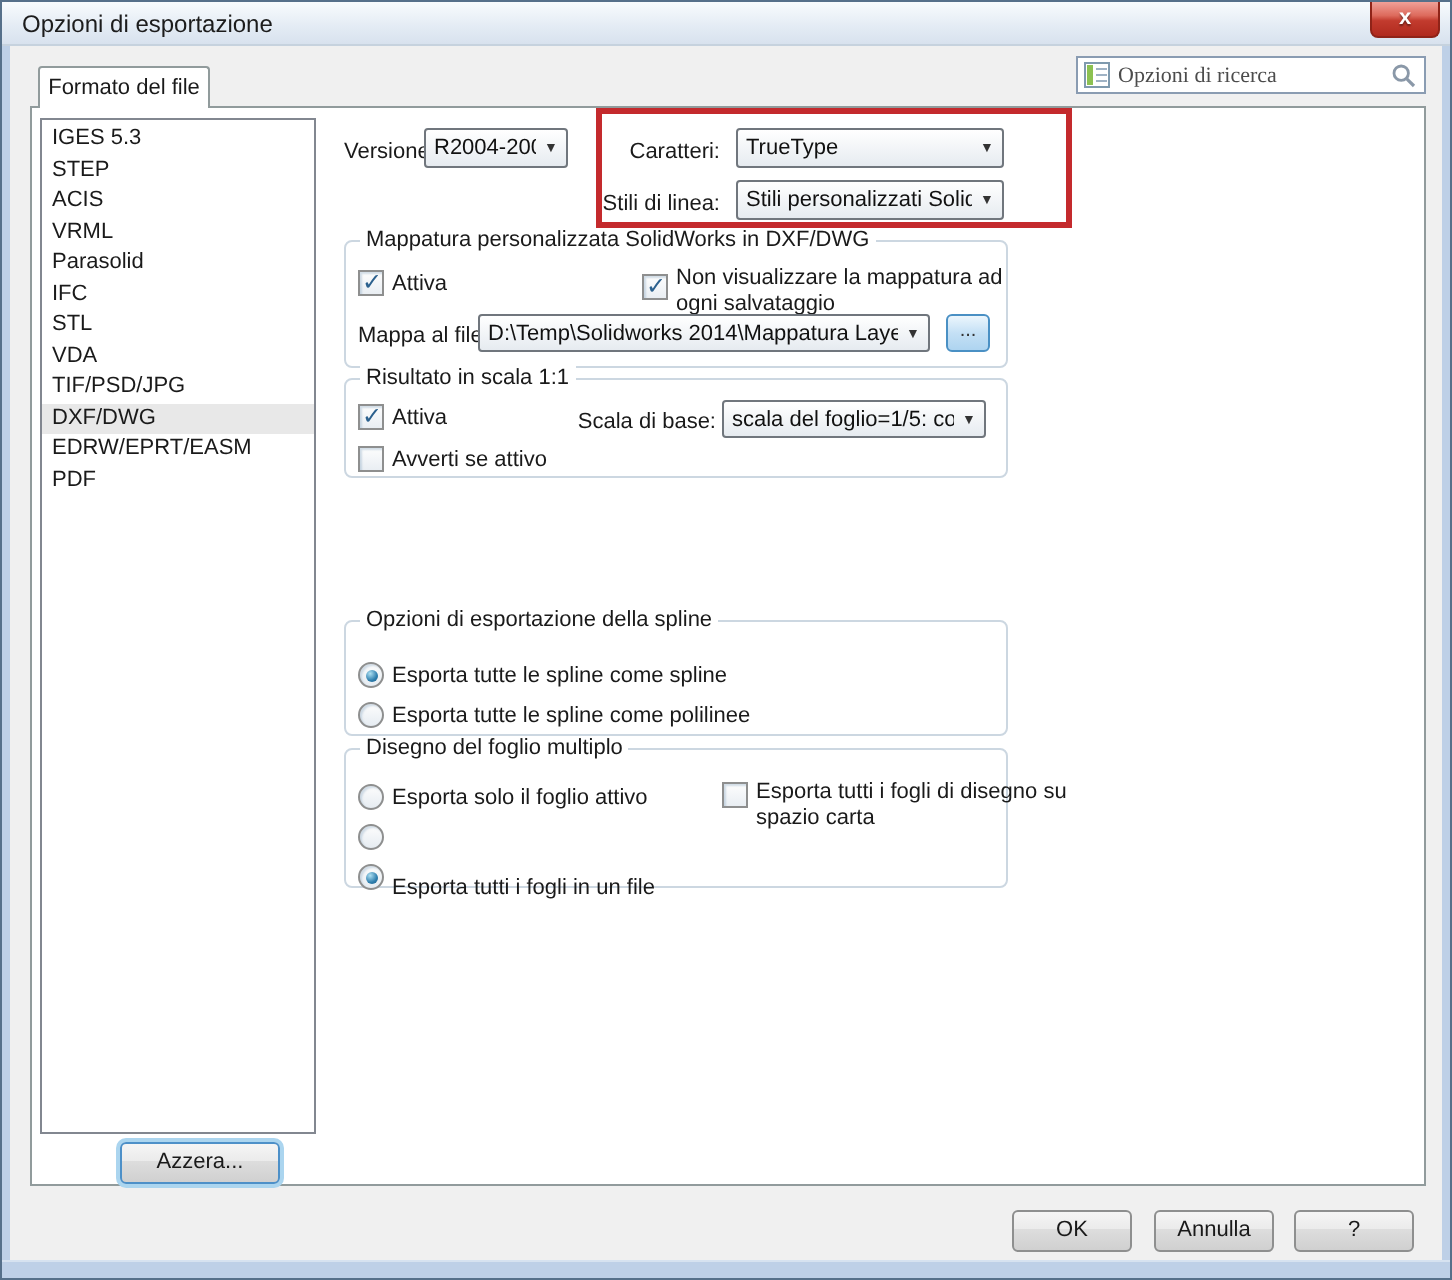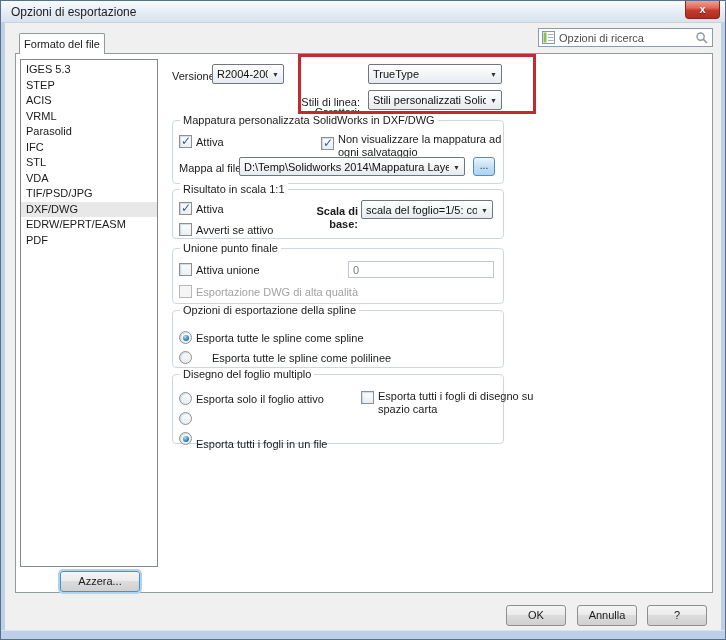--- a/index.html
+++ b/index.html
@@ -16,21 +16,21 @@
                border:1px solid #8f2318; border-top:none; border-radius:0 0 4px 4px;
                color:#fff; font-size:11px; font-weight:bold; text-align:center; line-height:16px;
                text-shadow:0 1px 1px rgba(0,0,0,.45); cursor:default; }
   .frame-left,.frame-right { position:absolute; top:22px; bottom:0; width:4px; background:#bed0e7; z-index:4; }
   .frame-left{left:0;} .frame-right{right:0;}
   .frame-bottom { position:absolute; left:0; right:0; bottom:0; height:9px; background:#bed0e7;
                   border-top:1px solid #d6e2f0; z-index:4; }
 
   
   .searchbox { position:absolute; left:537px; top:27px; width:175px; height:19px;
-               background:#fff; border:1px solid #8a9cb2; display:flex; align-items:center; z-index:3; }
+               background:#fff; border:1px solid #8a9cb2; display:flex; align-items:center; z-index:3;font-family:Liberation Serif, serif; }
   .searchbox .s-icon { width:13px; height:13px; margin:0 4px 0 3px; flex:0 0 auto; }
   .searchbox input { flex:1; border:none; outline:none; font-size:11px; color:#333;
                      font-family:inherit; height:15px; min-width:0; background:transparent; }
   .searchbox input::placeholder { color:#4c4c4c; opacity:1; }
   .searchbox .mag { width:14px; height:14px; margin-right:3px; flex:0 0 auto; }
 
   
   .tab { position:absolute; left:18px; top:32px; width:86px; height:21px; background:#fff;
          border:1px solid #919b9c; border-bottom:none; border-radius:2px 2px 0 0;
          font-size:11px; text-align:center; line-height:20px; color:#1a1a1a; z-index:2; }
@@ -137,21 +137,21 @@
       </div>
 
     <span class="label" style="left:156px;top:16px;">Versione:</span>
     <div class="combo" style="left:196px;top:10px;width:72px;">
       <span class="txt">R2004-2006</span>
       <span class="arrow">▼</span>
     </div>
 
     <div class="red-box"></div>
 
-    <span class="label r" style="left:270px;top:16px;width:74px;margin-top:36px;">Caratteri:</span>
+    <span class="label r" style="left:270px;top:16px;width:74px;">Caratteri:</span>
     <div class="combo" style="left:352px;top:10px;width:134px;">
       <span class="txt">TrueType</span>
       <span class="arrow">▼</span>
     </div>
 
     <span class="label r" style="left:255px;top:42px;width:89px;">Stili di linea:</span>
     <div class="combo" style="left:352px;top:36px;width:134px;">
       <span class="txt">Stili personalizzati SolidWo</span>
       <span class="arrow">▼</span>
     </div>
@@ -167,44 +167,36 @@
         <span class="txt">D:\Temp\Solidworks 2014\Mappatura Layer</span>
         <span class="arrow">▼</span>
       </div>
       <div class="browse-btn" style="left:300px;top:36px;">...</div>
     </div>
 
     <div class="group" style="top:135px;height:50px;">
       <span class="group-title">Risultato in scala 1:1</span>
       <span class="cb checked" style="left:6px;top:12px;"></span>
       <span class="cb-lbl" style="left:23px;top:13px;">Attiva</span>
-      <span class="cb-lbl" style="left:115px;top:15px;width:70px;text-align:right;font-weight:bold;">Scala di base:</span>
+      <span class="cb-lbl" style="left:115px;top:15px;width:70px;text-align:right;">Scala di base:</span>
       <div class="combo" style="left:188px;top:10px;width:132px;height:19px;">
         <span class="txt">scala del foglio=1/5: conte</span>
         <span class="arrow">▼</span>
       </div>
       <span class="cb" style="left:6px;top:33px;"></span>
       <span class="cb-lbl" style="left:23px;top:34px;">Avverti se attivo</span>
     </div>
 
-    <div class="group" style="top:194px;height:56px;">
-      <span class="group-title">Unione punto finale</span>
-      <span class="cb" style="left:6px;top:14px;"></span>
-      <span class="cb-lbl" style="left:23px;top:15px;">Attiva unione</span>
-      <input class="textfield" style="left: 175px; top: 12px; width: 146px;" value="0">
-      <span class="cb disabled" style="left:6px;top:36px;"></span>
-      <span class="cb-lbl gray" style="left:23px;top:37px;">Esportazione DWG di alta qualità</span>
-    </div>
 
     <div class="group" style="top:256px;height:58px;">
       <span class="group-title">Opzioni di esportazione della spline</span>
       <span class="radio checked" style="left:6px;top:20px;"></span>
       <span class="cb-lbl" style="left:23px;top:21px;">Esporta tutte le spline come spline</span>
       <span class="radio" style="left:6px;top:40px;"></span>
-      <span class="cb-lbl" style="left:39px;top:41px;">Esporta tutte le spline come polilinee</span>
+      <span class="cb-lbl" style="left:23px;top:41px;">Esporta tutte le spline come polilinee</span>
     </div>
 
     <div class="group" style="top:320px;height:70px;">
       <span class="group-title">Disegno del foglio multiplo</span>
       <span class="radio" style="left:6px;top:17px;"></span>
       <span class="cb-lbl" style="left:23px;top:18px;">Esporta solo il foglio attivo</span>
       <span class="radio" style="left:6px;top:37px;"></span>
       <span class="radio checked" style="left:6px;top:57px;"></span>
       <span class="cb-lbl" style="left:23px;top:63px;">Esporta tutti i fogli in un file</span>
       <span class="cb" style="left:188px;top:16px;"></span>

